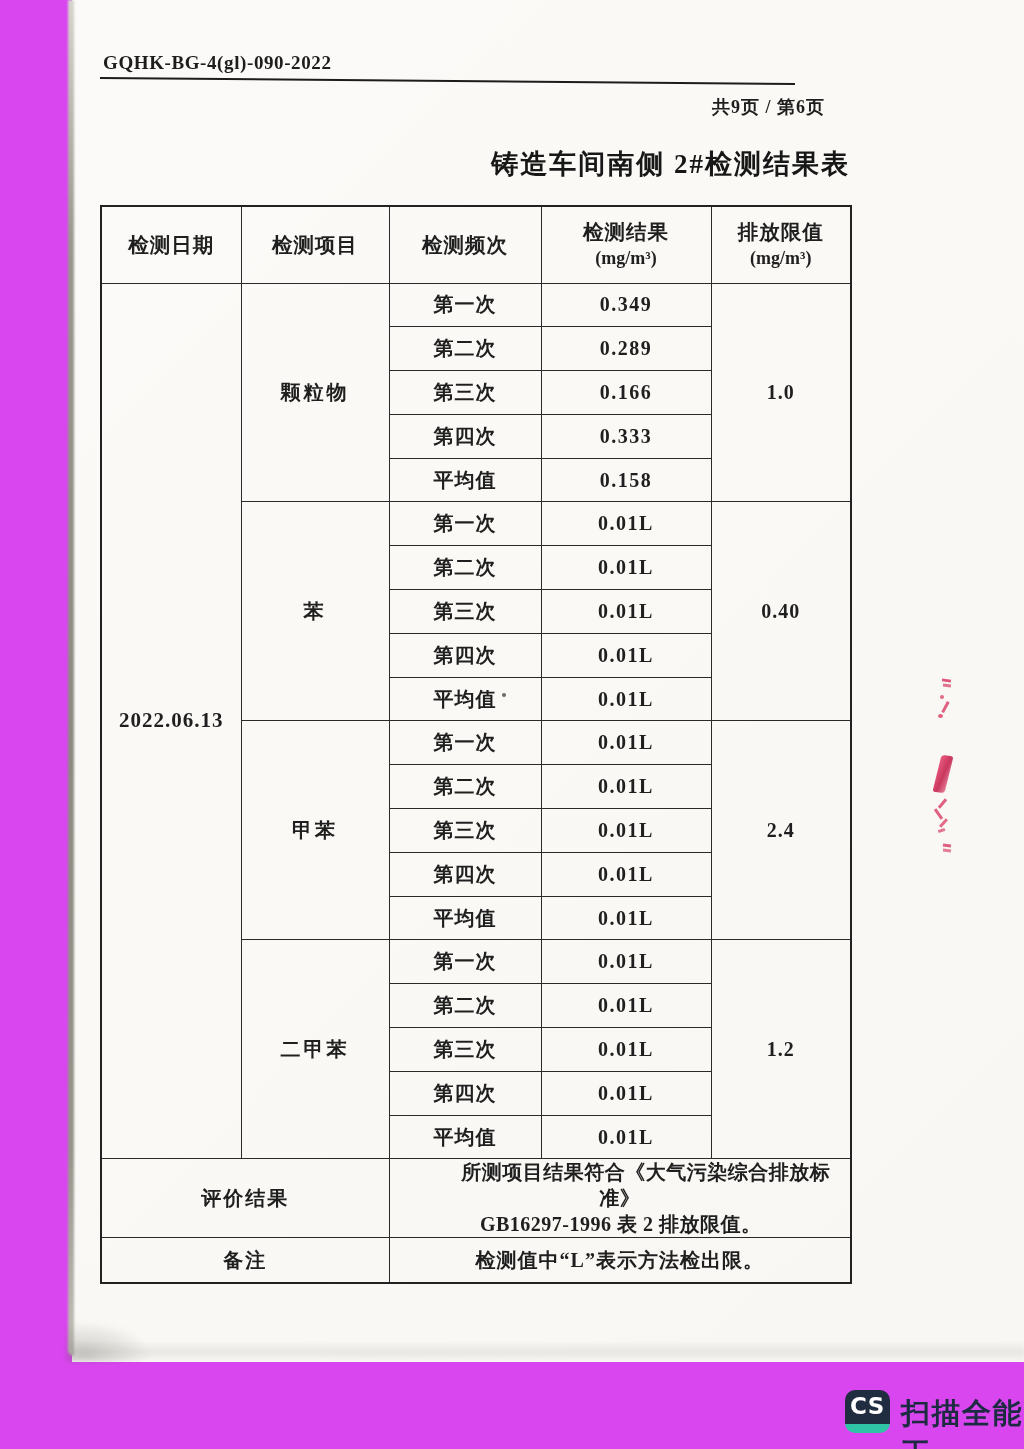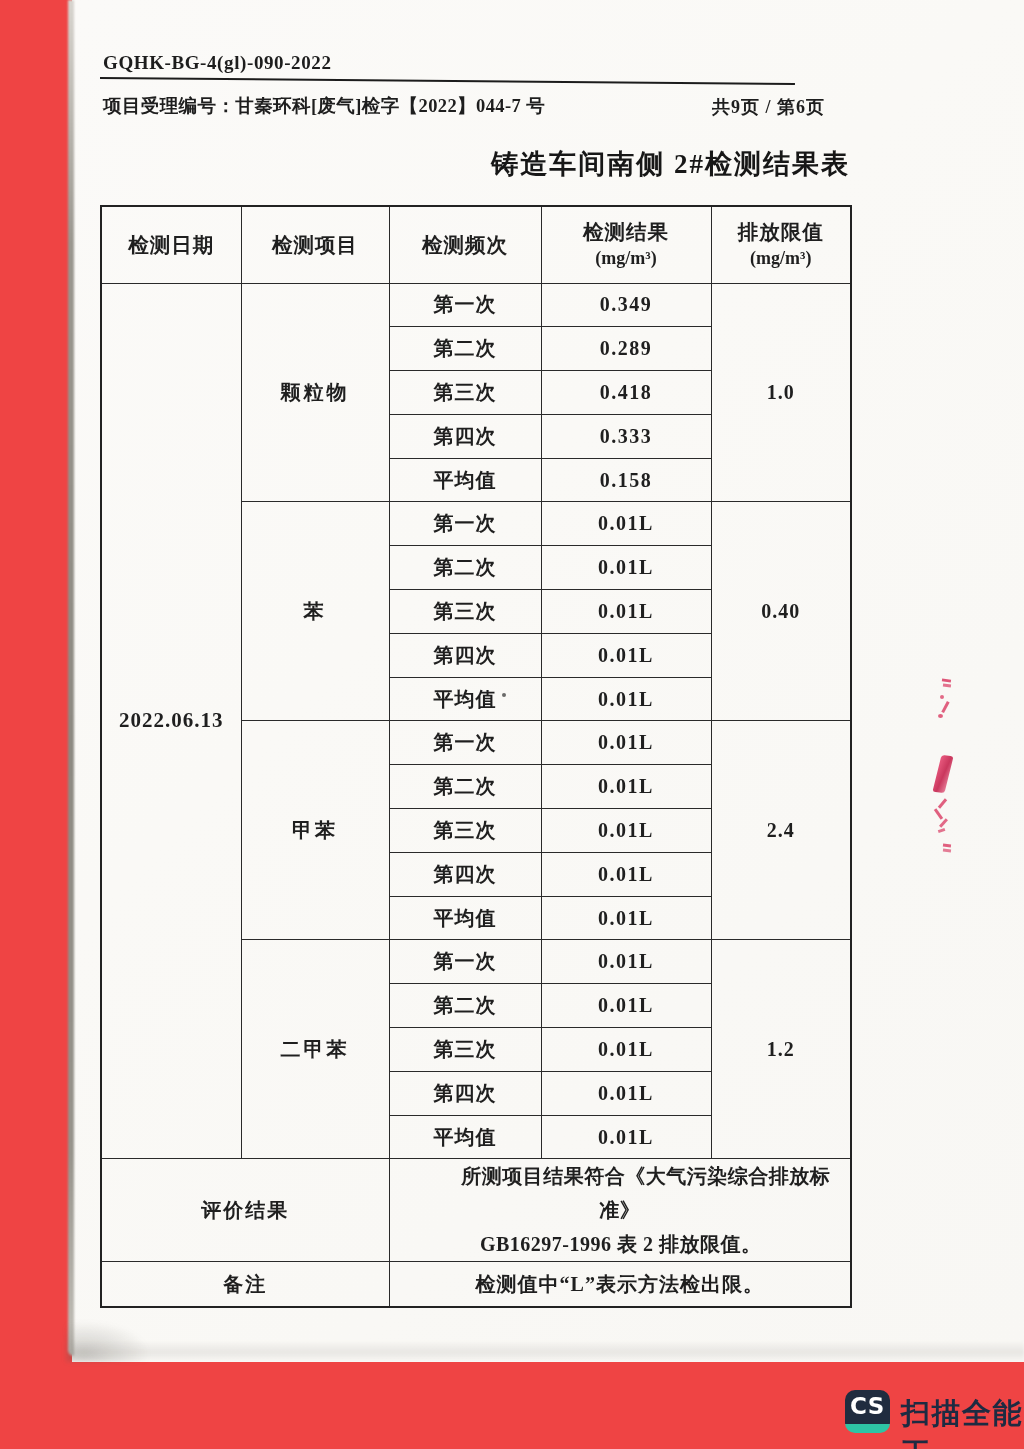--- a/index.html
+++ b/index.html
@@ -1,19 +1,19 @@
 <!DOCTYPE html>
 <html><head>
 <meta charset="utf-8">
 <style>
   * { margin:0; padding:0; box-sizing:border-box; }
   html,body { background:#ffffff; }
   #canvas {
     position:relative; width:1024px; height:1449px; overflow:hidden;
-    background:#ef4444; font-family:"Liberation Serif", serif; color:#222;text-decoration:underline;
+    background:#d946ef; font-family:"Liberation Serif", serif; color:#222;text-decoration:underline;
   }
   
   .paper {
     position:absolute; left:72px; top:0; width:952px; height:1362px;
     background:linear-gradient(135deg,#fbfaf8 0%, #faf9f6 40%, #f8f7f4 100%);
   }
   .paper-edge-left {
     position:absolute; left:68px; top:0; width:6px; height:1356px;
     background:linear-gradient(to bottom, #d8d5cf 0%, #9a978f 18%, #8d8a82 55%, #97948c 85%, #c4c1ba 100%);
     filter:blur(0.8px); border-bottom-left-radius:40px;
@@ -67,21 +67,21 @@
   tr.datarow { height:43.8px; }
   .unit-line { font-size:18px; font-weight:600; letter-spacing:0; }
   td.c-date { font-size:21px; letter-spacing:1px; font-weight:600;margin-top:20px; }
   td.c-item { letter-spacing:3px; }
   td.c-freq { letter-spacing:1px; }
   td.c-val  { font-weight:600; letter-spacing:1.5px; font-size:20px; }
   td.c-lim  { font-weight:600; letter-spacing:1px; font-size:20px; }
   tr.eval-row { height:58px; }
   tr.remark-row { height:45px; }
   td.sum-label { letter-spacing:2px; }
-  td.eval-content { text-align:left; font-size:20px; line-height:34px; padding-left:5px; }
+  td.eval-content { text-align:left; font-size:20px; line-height:26px; padding-left:5px; }
   td.eval-content .l1 { text-indent:52px; letter-spacing:0.5px; }
   td.eval-content .l2 { text-indent:2px; letter-spacing:0.5px; }
   td.remark-content { letter-spacing:1px; }
 
   
   .speck { position:absolute; width:4px; height:4px; border-radius:50%; background:#3a3a3a; opacity:.75; }
 
   
   .stamp { position:absolute; background:#d93a62; }
   .st1 { left:942px; top:679px; width:9px; height:2.5px; transform:rotate(8deg); opacity:.85; }
@@ -120,21 +120,20 @@
 
 <div id="canvas">
 
   <div class="paper"></div>
   <div class="paper-edge-left"></div>
   <div class="corner-shadow"></div>
   <div class="paper-edge-bottom"></div>
 
   <div class="doc-code">GQHK-BG-4(gl)-090-2022</div>
   <div class="doc-code-rule"></div>
-  <div class="project-no">项目受理编号：甘秦环科[废气]检字【2022】044-7 号</div>
   <div class="pagination">共9页 / 第6页</div>
   <div class="doc-title">铸造车间南侧 2#检测结果表</div>
 
   <table class="results">
     <colgroup>
       <col style="width:140px">
         <col style="width:148px">
         <col style="width:152px">
       <col style="width:170px">
         <col style="width:140px">
@@ -160,21 +159,21 @@
       <td class="c-freq">第一次</td>
       <td class="c-val">0.349</td>
       <td class="c-lim" rowspan="5">1.0</td>
     </tr>
     <tr class="datarow">
       <td class="c-freq">第二次</td>
       <td class="c-val">0.289</td>
     </tr>
     <tr class="datarow">
       <td class="c-freq">第三次</td>
-      <td class="c-val">0.418</td>
+      <td class="c-val">0.166</td>
     </tr>
     <tr class="datarow">
       <td class="c-freq">第四次</td>
       <td class="c-val">0.333</td>
     </tr>
     <tr class="datarow">
       <td class="c-freq">平均值</td>
       <td class="c-val">0.158</td>
     </tr>
 

